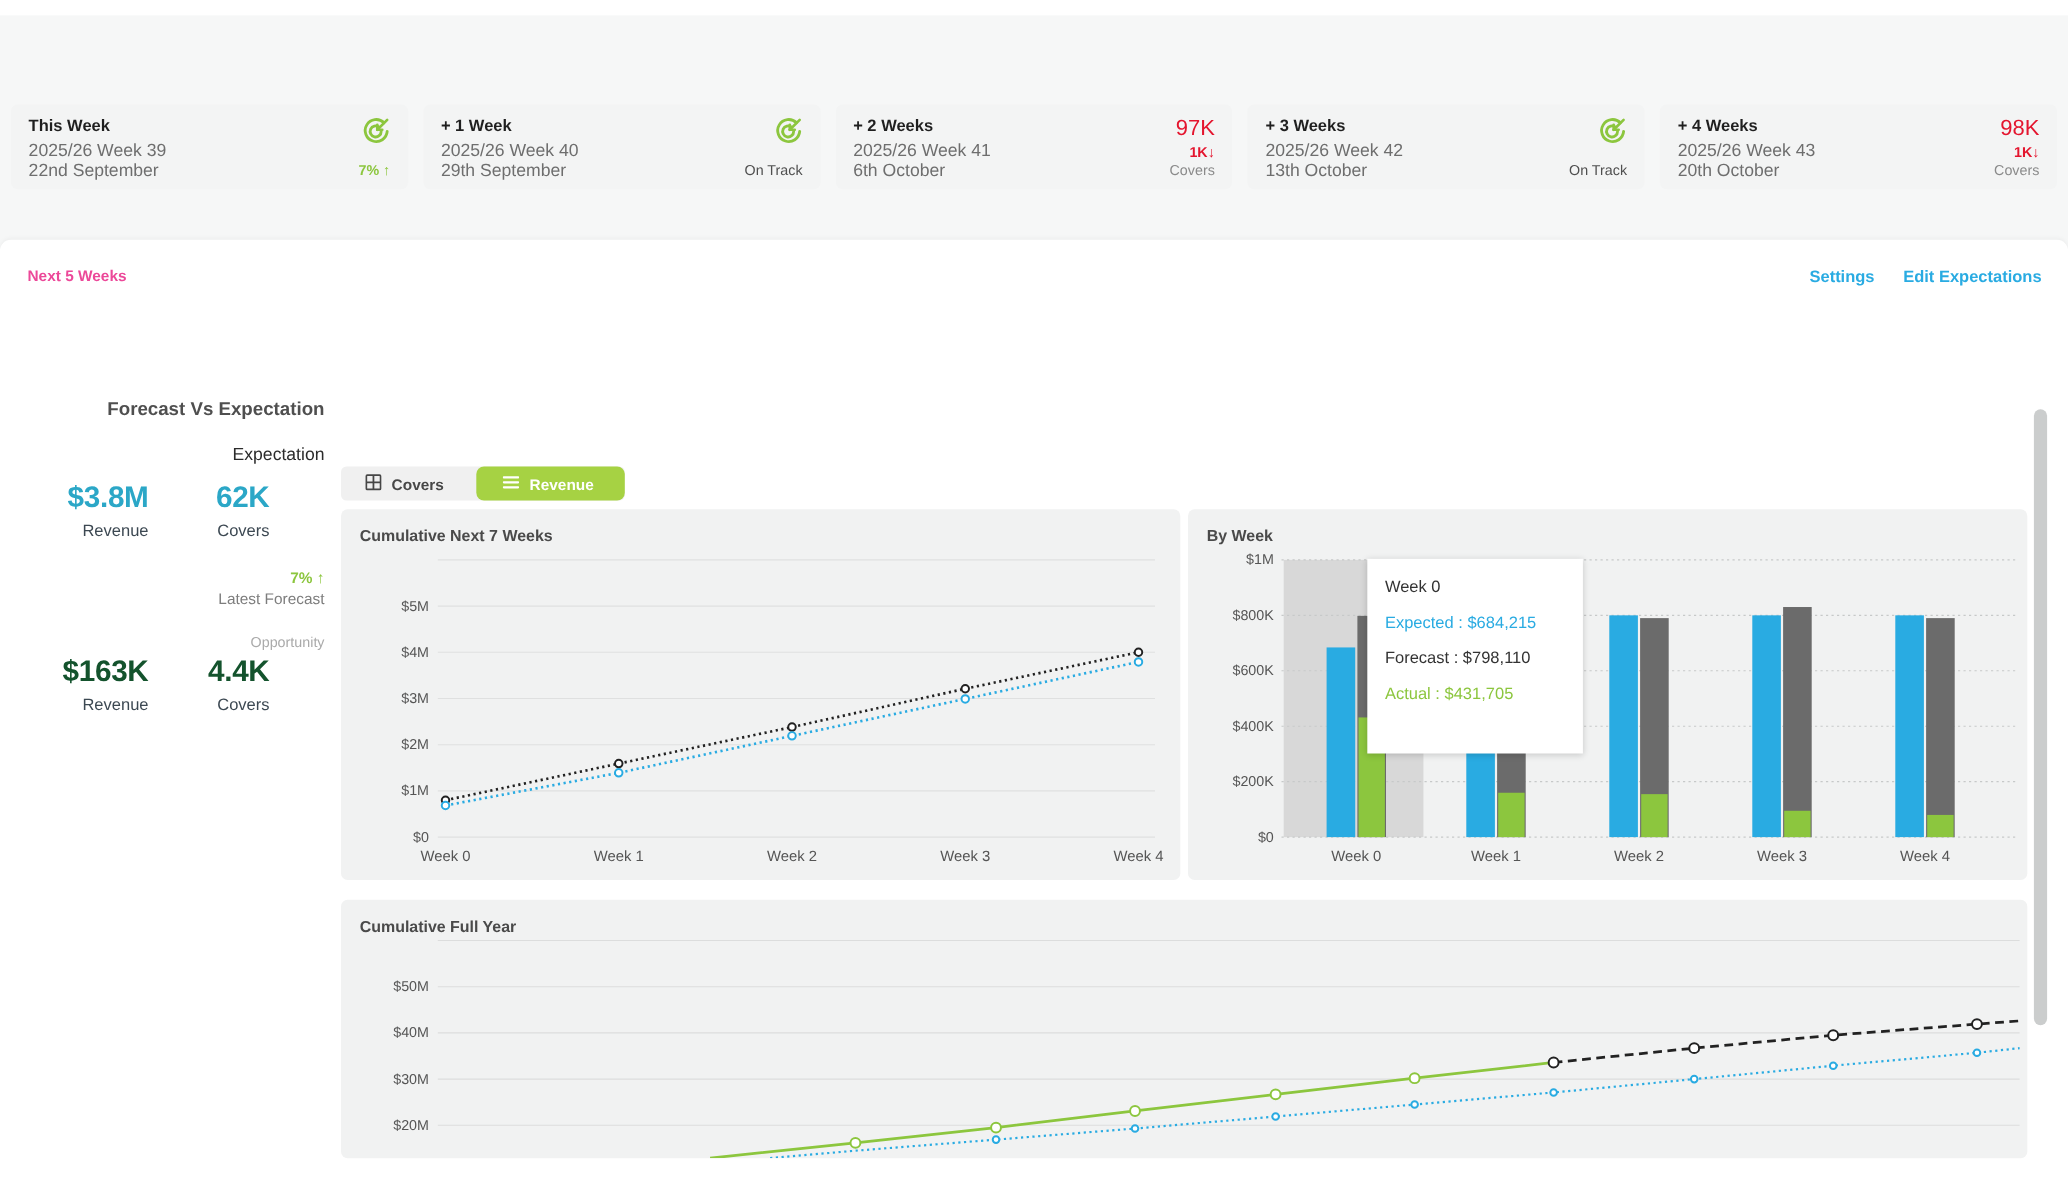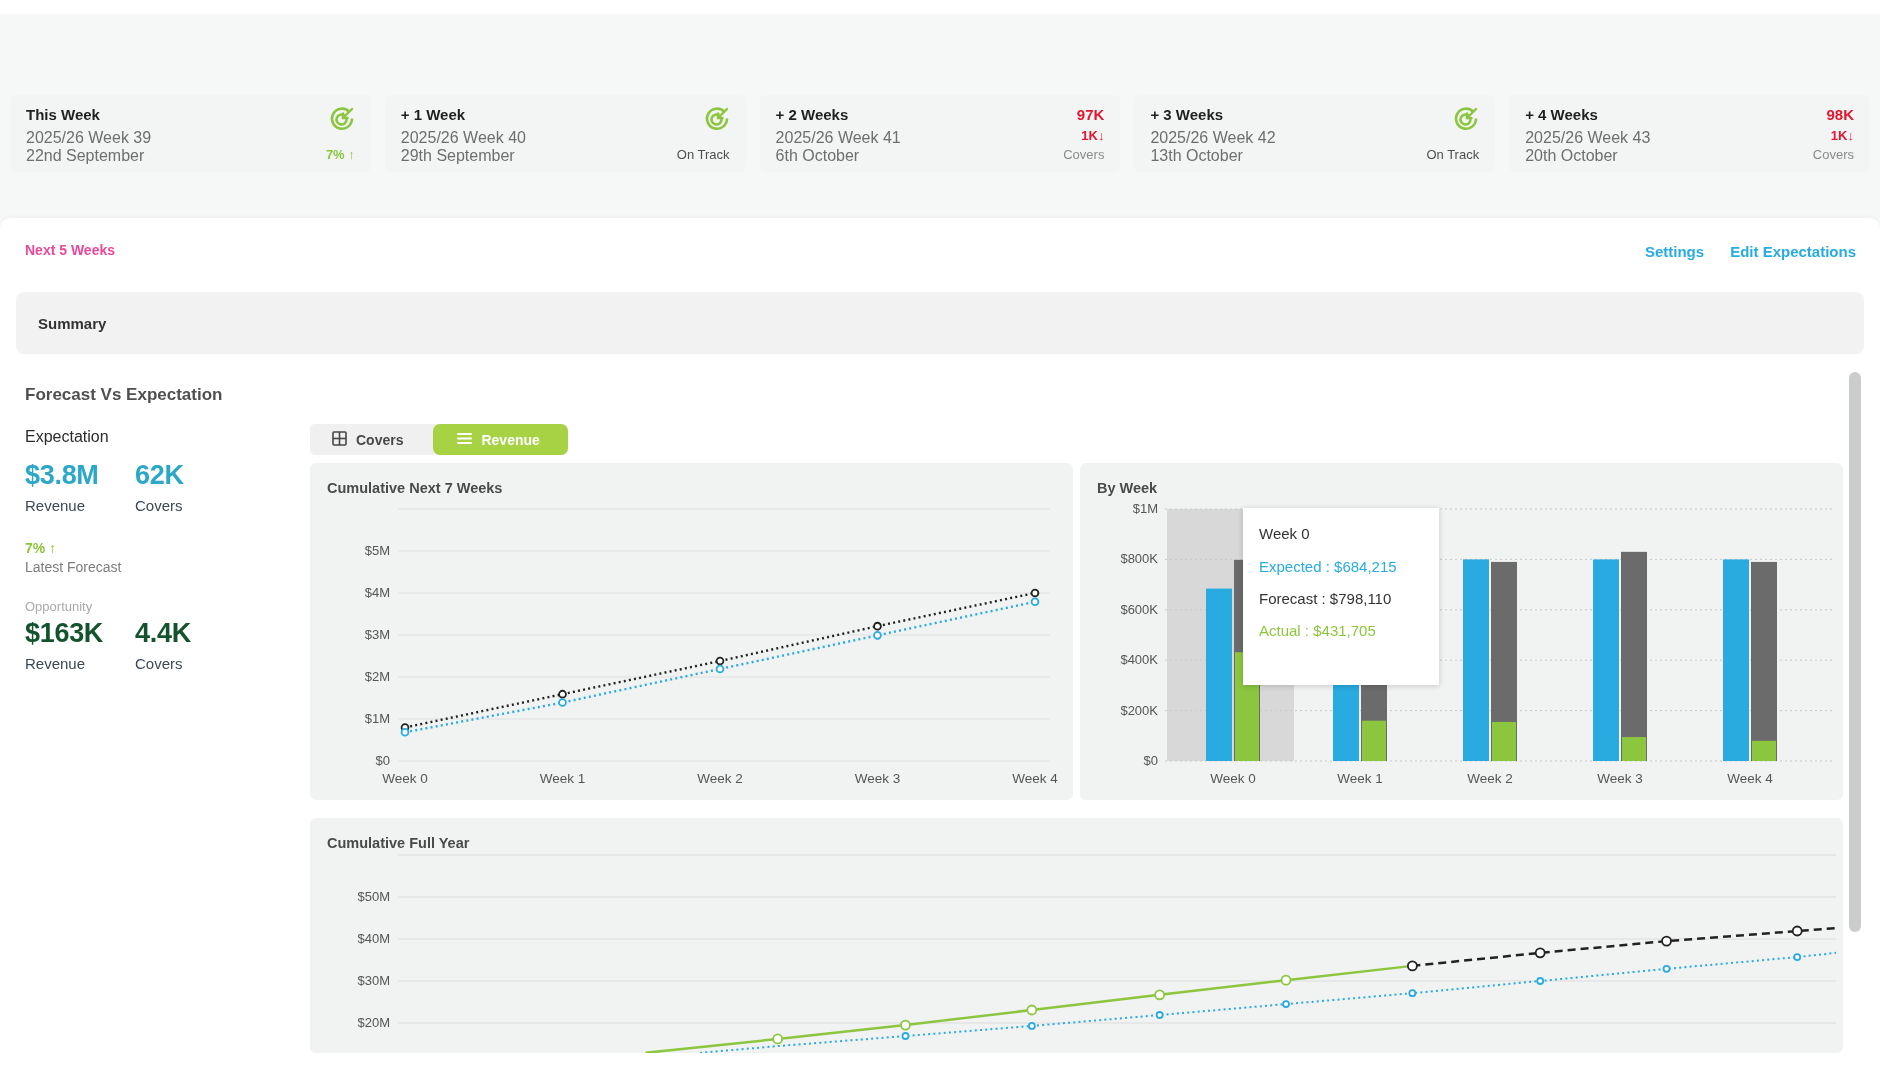--- a/index.html
+++ b/index.html
@@ -19,34 +19,34 @@
 
   
   .cards-row { position:absolute; left:10px; top:95px; width:1860px; height:77px; display:flex; gap:14px; }
   .wcard { flex:1; background:#f3f4f4; border-radius:6px; padding:11px 16px 10px 16px; display:flex; justify-content:space-between; cursor:pointer; }
   .wcard .lft { display:flex; flex-direction:column; }
   .wcard .ttl { font-size:15px; font-weight:bold; color:#1f1f1f; margin-bottom:6px; }
   .wcard .sub { font-size:16px; color:#6e6e6e; line-height:18px; }
   .wcard .rgt { display:flex; flex-direction:column; align-items:flex-end; justify-content:space-between; }
   .trend-up { font-size:13px; font-weight:bold; color:#8cc63e; }
   .ontrack { font-size:13px; color:#4f4f4f; }
-  .alert-val { font-size:15px; font-weight:bold; color:#e4152e; }
+  .alert-val { font-size:20px; font-weight:normal; color:#e4152e; }
   .alert-delta { font-size:13px; font-weight:bold; color:#e4152e; }
   .alert-unit { font-size:13px; color:#8a8a8a; }
 
   
   .main-card { position:absolute; left:0; top:218px; width:1880px; height:862px; background:#ffffff; border-radius:10px 10px 0 0; box-shadow:0 -1px 4px rgba(0,0,0,0.04); }
   .sec-title { position:absolute; left:25px; top:24px; font-size:14px; font-weight:bold; color:#ec4899; }
   .sec-links { position:absolute; right:24px; top:25px; display:flex; gap:26px; }
   .sec-links a { font-size:15px; font-weight:bold; color:#29abe2; text-decoration:none; cursor:pointer; }
   .summary-bar { position:absolute; left:16px; top:74px; width:1848px; height:62px; background:#f2f2f2; border-radius:8px; display:flex; align-items:center; padding-left:22px; cursor:pointer; }
   .summary-bar span { font-size:15px; font-weight:bold; color:#333; }
 
   
-  .stats { position:absolute; left:25px; top:167px; width:270px; }
+  .stats { position:absolute; left:25px; top:144px; width:270px;text-align:right; }
   .stats .head { font-size:17px; font-weight:bold; color:#4f4f4f; }
   .stats .lbl-exp { margin-top:23px; font-size:16px; color:#2b2b2b; }
   .big-row { display:flex; margin-top:14px; }
   .big-row .cell { width:110px; }
   .bignum-teal { font-size:27px; font-weight:bold; color:#2ba7c7; letter-spacing:-0.3px; }
   .bignum-green { font-size:27px; font-weight:bold; color:#14532d; letter-spacing:-0.3px; }
   .big-sub { font-size:15px; color:#3c4852; margin-top:6px; }
   .fc-trend { margin-top:26px; font-size:14px; font-weight:bold; color:#8cc63e; }
   .fc-lbl { margin-top:3px; font-size:14px; color:#7d7d7d; }
   .opp-lbl { margin-top:24px; font-size:13px; color:#aaaaaa; }
@@ -180,23 +180,20 @@
     </div>
   </div>
 
   <div class="main-card">
     <div class="sec-title">Next 5 Weeks</div>
     <div class="sec-links">
       <a>Settings</a>
       <a>Edit Expectations</a>
     </div>
 
-    <div class="summary-bar">
-      <span>Summary</span>
-    </div>
 
     <div class="stats">
       <div class="head">Forecast Vs Expectation</div>
       <div class="lbl-exp">Expectation</div>
       <div class="big-row">
         <div class="cell">
           <div class="bignum-teal">$3.8M</div>
           <div class="big-sub">Revenue</div>
         </div>
         <div class="cell">

